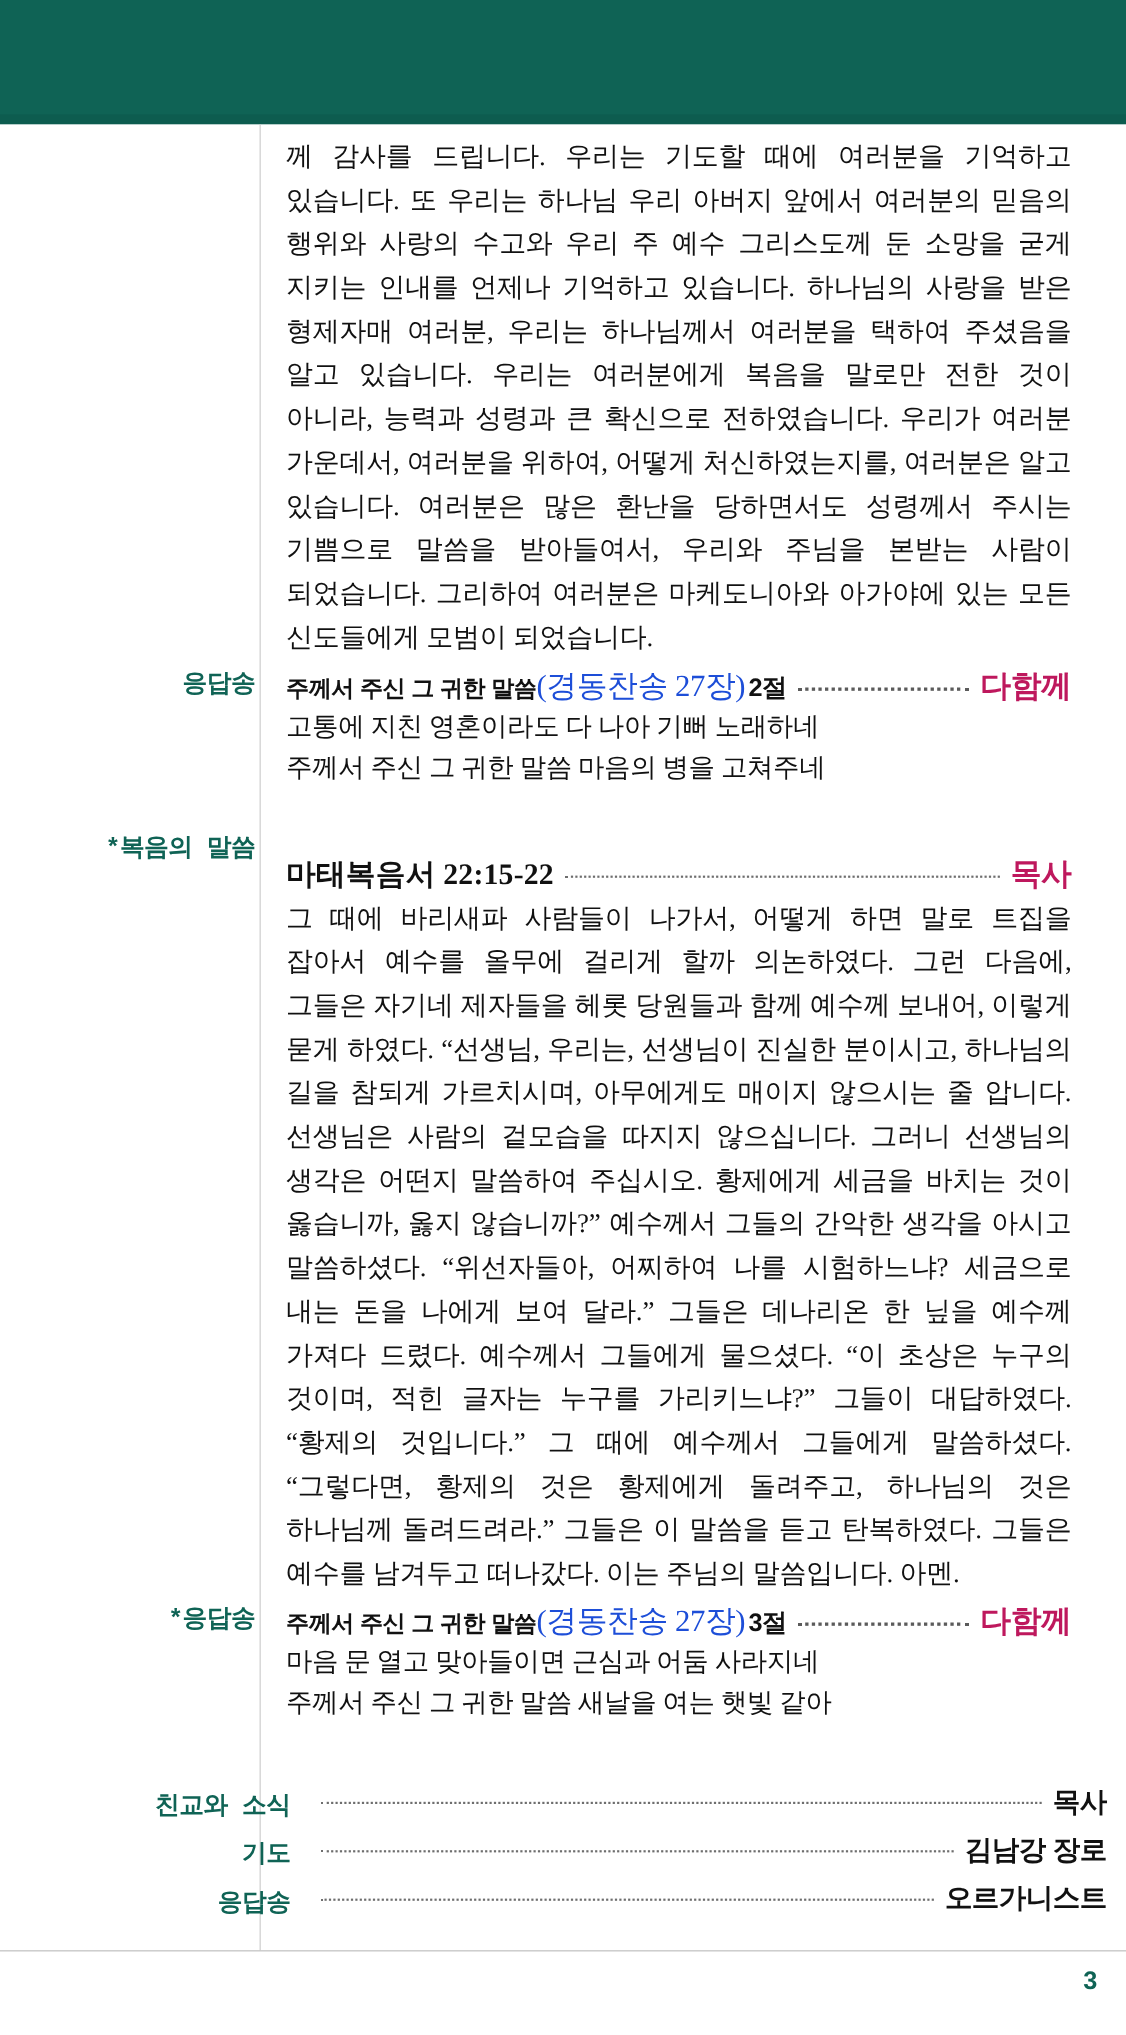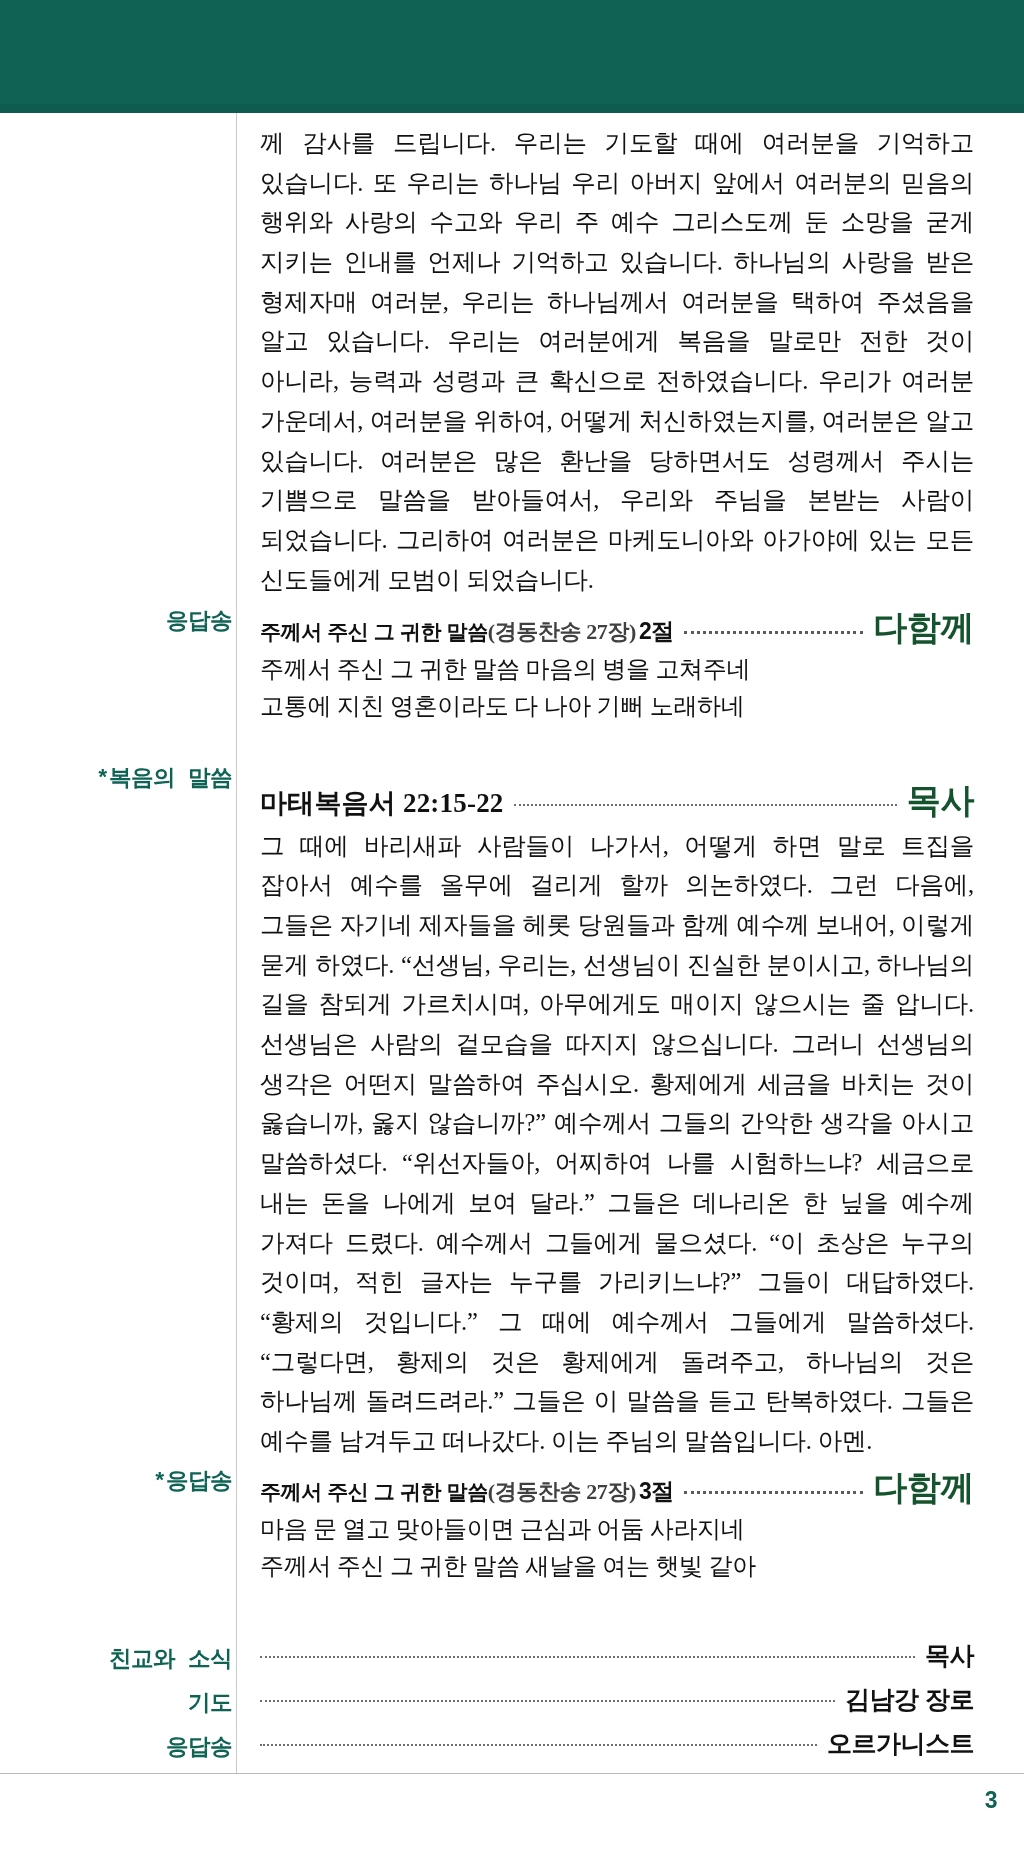--- a/index.html
+++ b/index.html
@@ -119,23 +119,23 @@
     font-family: "Liberation Sans", sans-serif;
   }
   .title-line .t-main {
     font-weight: bold;
     font-size: 21px;
     color: #111;
     white-space: nowrap;
     letter-spacing: -0.4px;
   }
   .title-line .t-sub {
-    font-weight: bold;
-    font-size: 22px;
-    color: #404040;
+    font-weight: normal;
+    font-size: 28px;
+    color: #1d4ed8;
     white-space: nowrap;
     letter-spacing: -0.4px;
     font-family: "Liberation Serif", serif;
   }
   .title-line .t-verse {
     font-weight: bold;
     font-size: 23px;
     color: #111;
     white-space: nowrap;
     margin-left: 3px;
@@ -148,22 +148,22 @@
     height: 1px;
     top: -5px;
     border-bottom: 3px dotted #5b5b5b;
   }
   .leader.thin {
     border-bottom: 2px dotted #6e6e6e;
     top: -6px;
   }
   .title-line .t-who {
     font-weight: bold;
-    font-size: 34px;
-    color: #14532d;
+    font-size: 28px;
+    color: #be185d;
     white-space: nowrap;
     letter-spacing: -0.4px;
   }
 
   
   .lyric {
     font-family: "Liberation Serif", "DejaVu Serif", serif;
     font-size: 24px;
     line-height: 1.55;
     color: #111;
@@ -225,22 +225,22 @@
   <div class="block" style="padding-top:6px;">
     <div class="label-left">응답송</div>
     <div class="body-col">
       <div class="title-line">
         <span class="t-main">주께서 주신 그 귀한 말씀</span>
         <span class="t-sub">(경동찬송 27장)</span>
         <span class="t-verse">2절</span>
         <span class="leader"></span>
         <span class="t-who">다함께</span>
       </div>
+      <div class="lyric">고통에 지친 영혼이라도 다 나아 기뻐 노래하네</div>
       <div class="lyric">주께서 주신 그 귀한 말씀 마음의 병을 고쳐주네</div>
-      <div class="lyric">고통에 지친 영혼이라도 다 나아 기뻐 노래하네</div>
     </div>
   </div>
 
   <div class="block" style="padding-top:36px;">
     <div class="label-left">*복음의 말씀</div>
     <div class="body-col">
       <div class="title-line ref-line">
         <span class="t-main">마태복음서 22:15-22</span>
         <span class="leader thin"></span>
         <span class="t-who">목사</span>
@@ -257,21 +257,21 @@
         <span class="t-sub">(경동찬송 27장)</span>
         <span class="t-verse">3절</span>
         <span class="leader"></span>
         <span class="t-who">다함께</span>
       </div>
       <div class="lyric">마음 문 열고 맞아들이면 근심과 어둠 사라지네</div>
       <div class="lyric">주께서 주신 그 귀한 말씀 새날을 여는 햇빛 같아</div>
     </div>
   </div>
 
-  <div class="block" style="padding-top:54px;">
+  <div class="block" style="padding-top:54px;padding-left:32px;">
 
     <div class="simple-row">
       <div class="label-left">친교와 소식</div>
       <div class="row-line">
         <span class="leader thin" style="margin-left:0;"></span>
         <span class="row-who">목사</span>
       </div>
     </div>
 
     <div class="simple-row">

